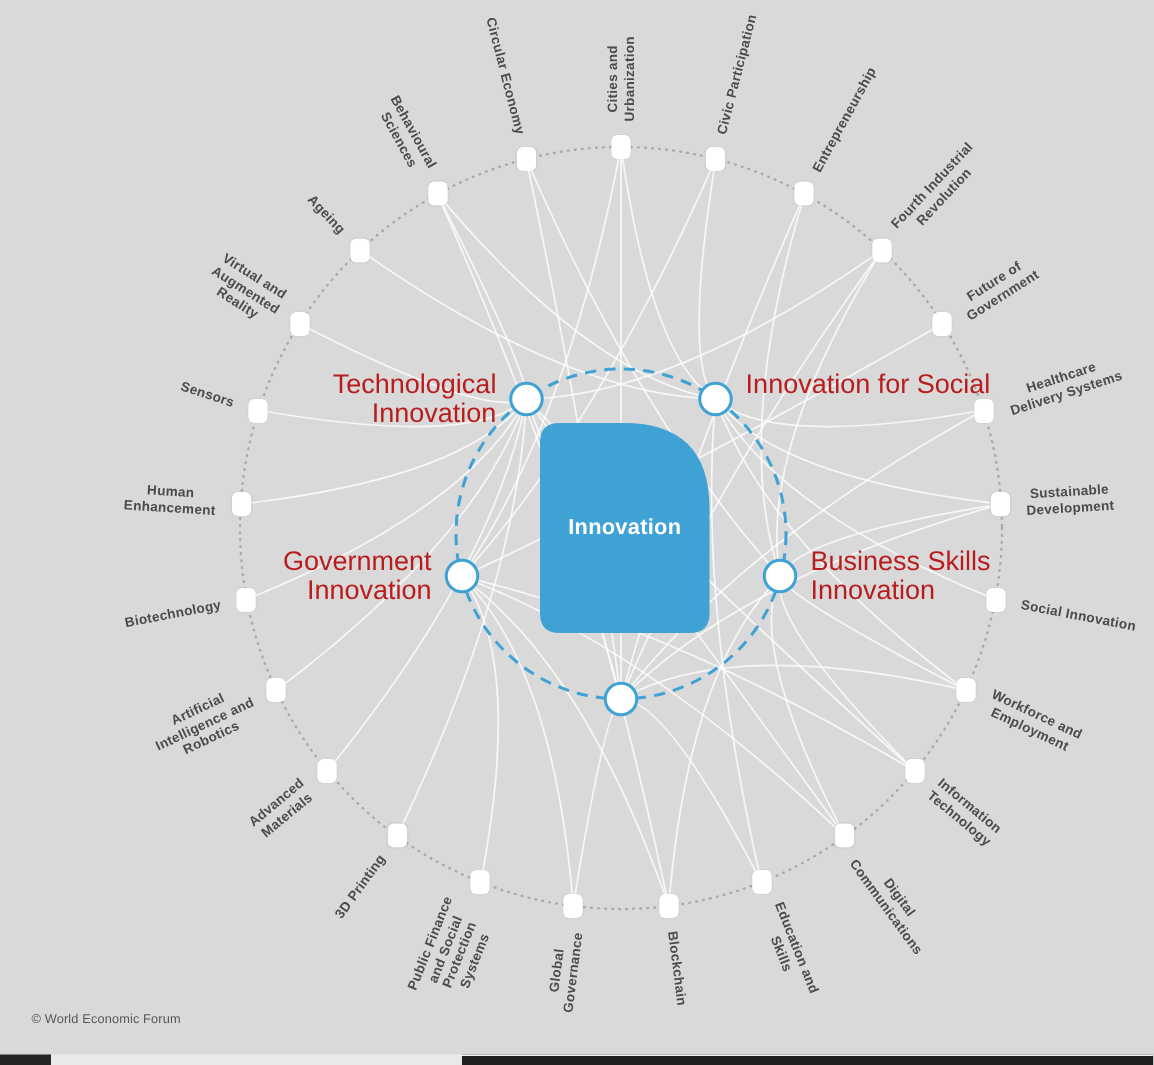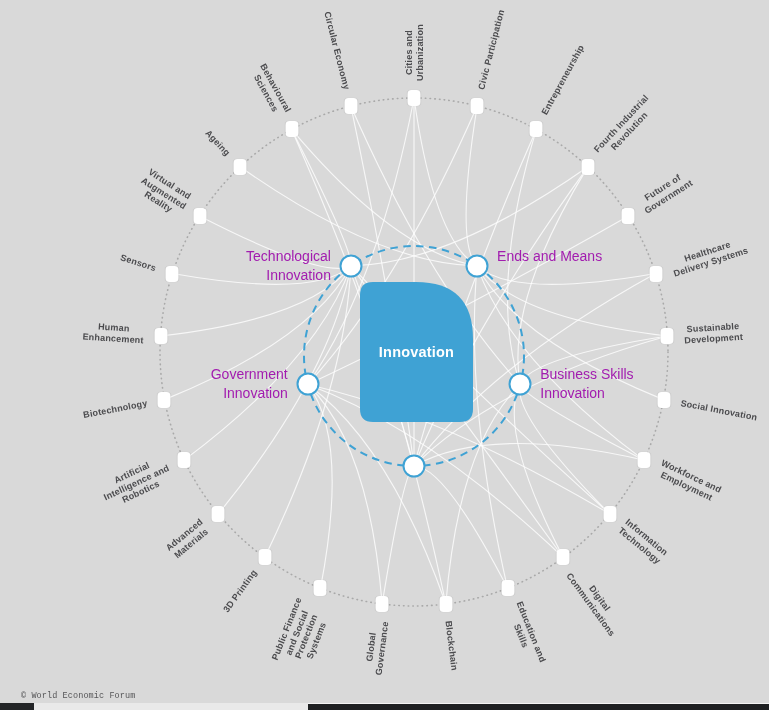--- a/index.html
+++ b/index.html
@@ -20,31 +20,31 @@
     position:absolute;left:0;top:0;width:max-content;
     font-size:9px;font-weight:bold;color:#4b4b4e;line-height:10.5px;
     letter-spacing:0.2px;text-align:center;
   }
   .inner-circle{
     position:absolute;width:23px;height:23px;border-radius:50%;
     background:#ffffff;border:2.5px solid #3fa2d4;box-sizing:border-box;
     transform:translate(-50%,-50%);
   }
   .inner-label{
-    position:absolute;font-size:14px;color:#a21caf;line-height:19px;
+    position:absolute;font-size:18px;color:#b91c1c;line-height:19px;
     white-space:nowrap;
   }
   #center-label{
     position:absolute;left:360px;top:282px;width:113px;height:140px;
     display:flex;align-items:center;justify-content:center;
     color:#ffffff;font-size:14.5px;font-weight:bold;letter-spacing:0.2px;
   }
   #copyright{
-    position:absolute;left:21px;bottom:9px;
-    font-size:8.5px;color:#565658;letter-spacing:0.1px;font-family:Liberation Mono, monospace;
+    position:absolute;left:21px;bottom:26px;
+    font-size:8.5px;color:#565658;letter-spacing:0.1px;
   }
   #bottom-bar{position:absolute;left:0;bottom:0;width:769px;height:7px;}
   .bar-seg{position:absolute;bottom:0;height:7px;}
   #bar-seg-left{left:0;width:34px;background:#232527;}
   #bar-seg-mid{left:34px;width:274px;background:#e9e9e9;}
   #bar-seg-right{left:308px;width:461px;background:#1e2022;border-top:1px solid #f4f4f4;box-sizing:border-box;}
 </style>
 </head>
 <body>
 
@@ -274,21 +274,21 @@
           <div>Circular Economy</div>
         </div>
       </div>
       <div class="inner-circle" style="left: 350.907px; top: 265.893px;"></div>
       <div class="inner-label" style="top: 246.893px; right: 438.093px; text-align: right;">
         <div>Technological</div>
         <div>Innovation</div>
       </div>
       <div class="inner-circle" style="left: 477.093px; top: 265.893px;"></div>
       <div class="inner-label" style="top: 246.893px; left: 497.093px; text-align: left;">
-        <div>Ends and Means</div>
+        <div>Innovation for Social</div>
       </div>
       <div class="inner-circle" style="left: 520.252px; top: 384.47px;"></div>
       <div class="inner-label" style="top: 365.47px; left: 540.252px; text-align: left;">
         <div>Business Skills</div>
         <div>Innovation</div>
       </div>
       <div class="inner-circle" style="left: 414px; top: 466px;"></div>
       <div class="inner-circle" style="left: 307.748px; top: 384.47px;"></div>
       <div class="inner-label" style="top: 365.47px; right: 481.252px; text-align: right;">
         <div>Government</div>

